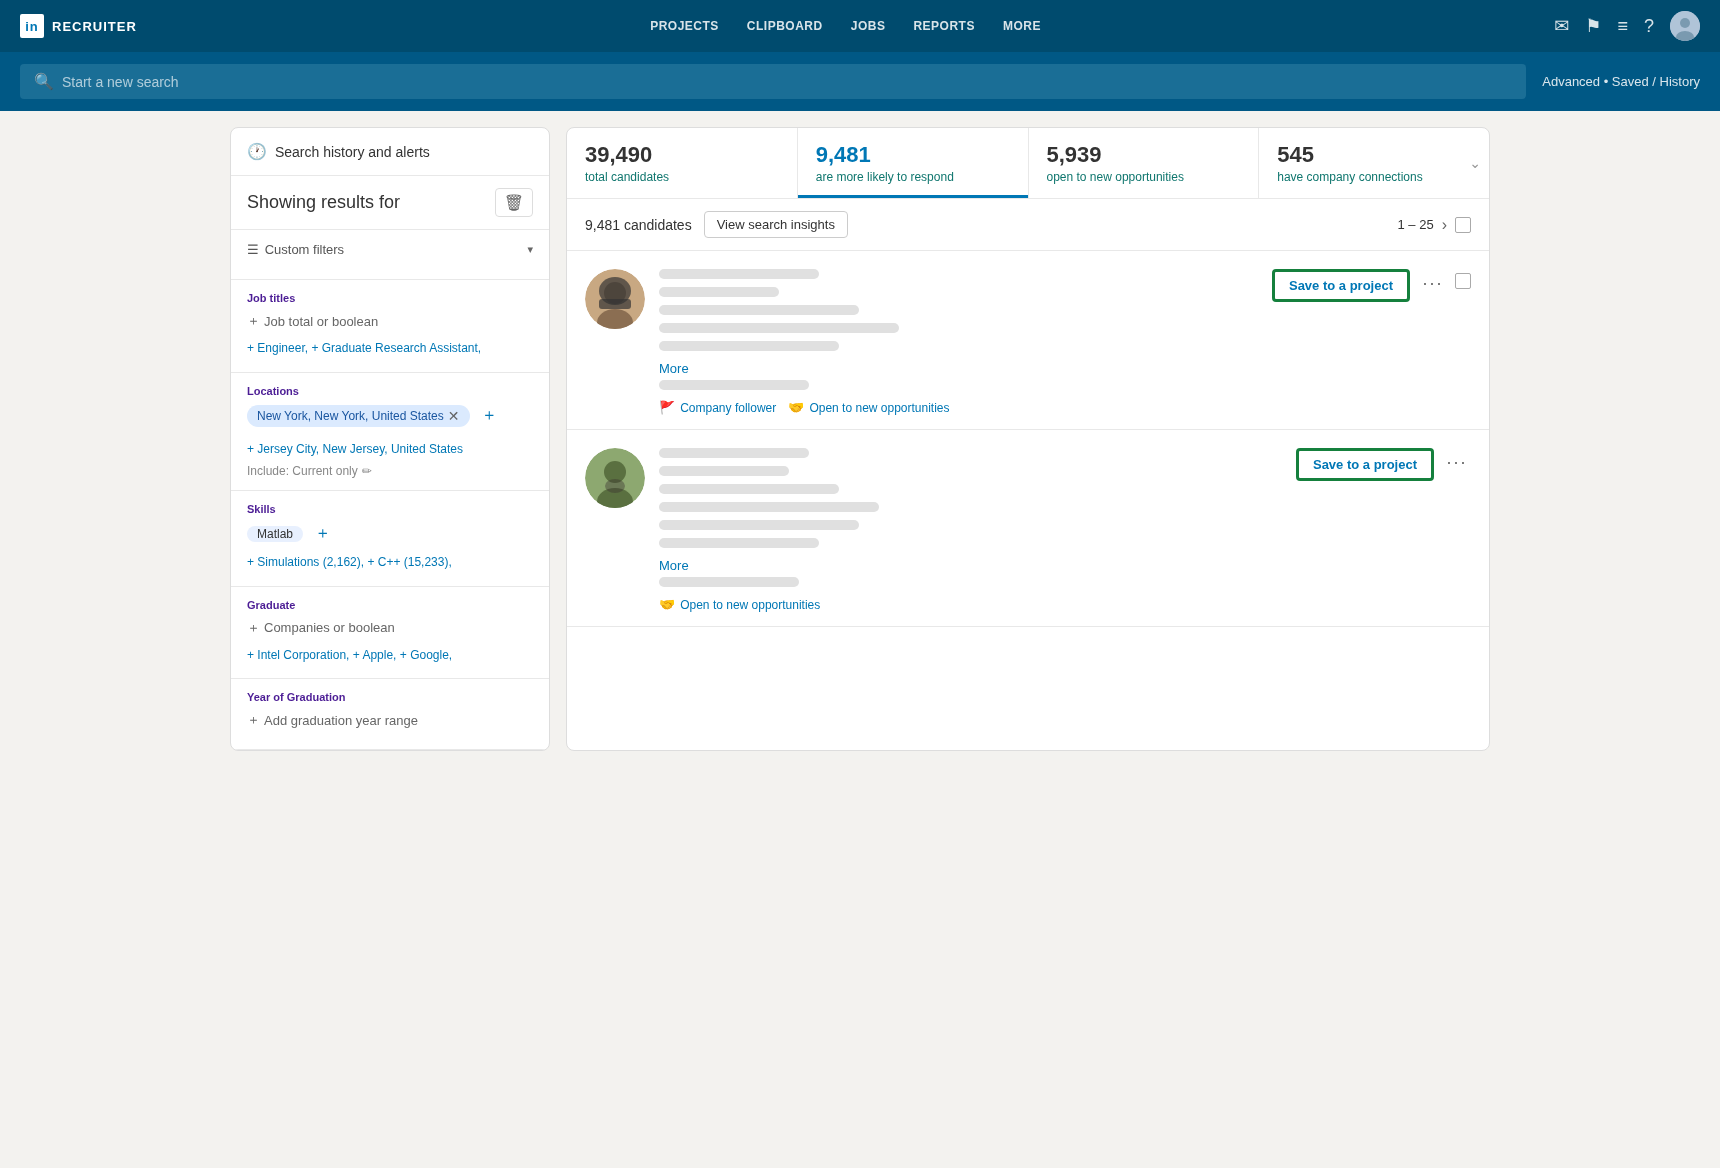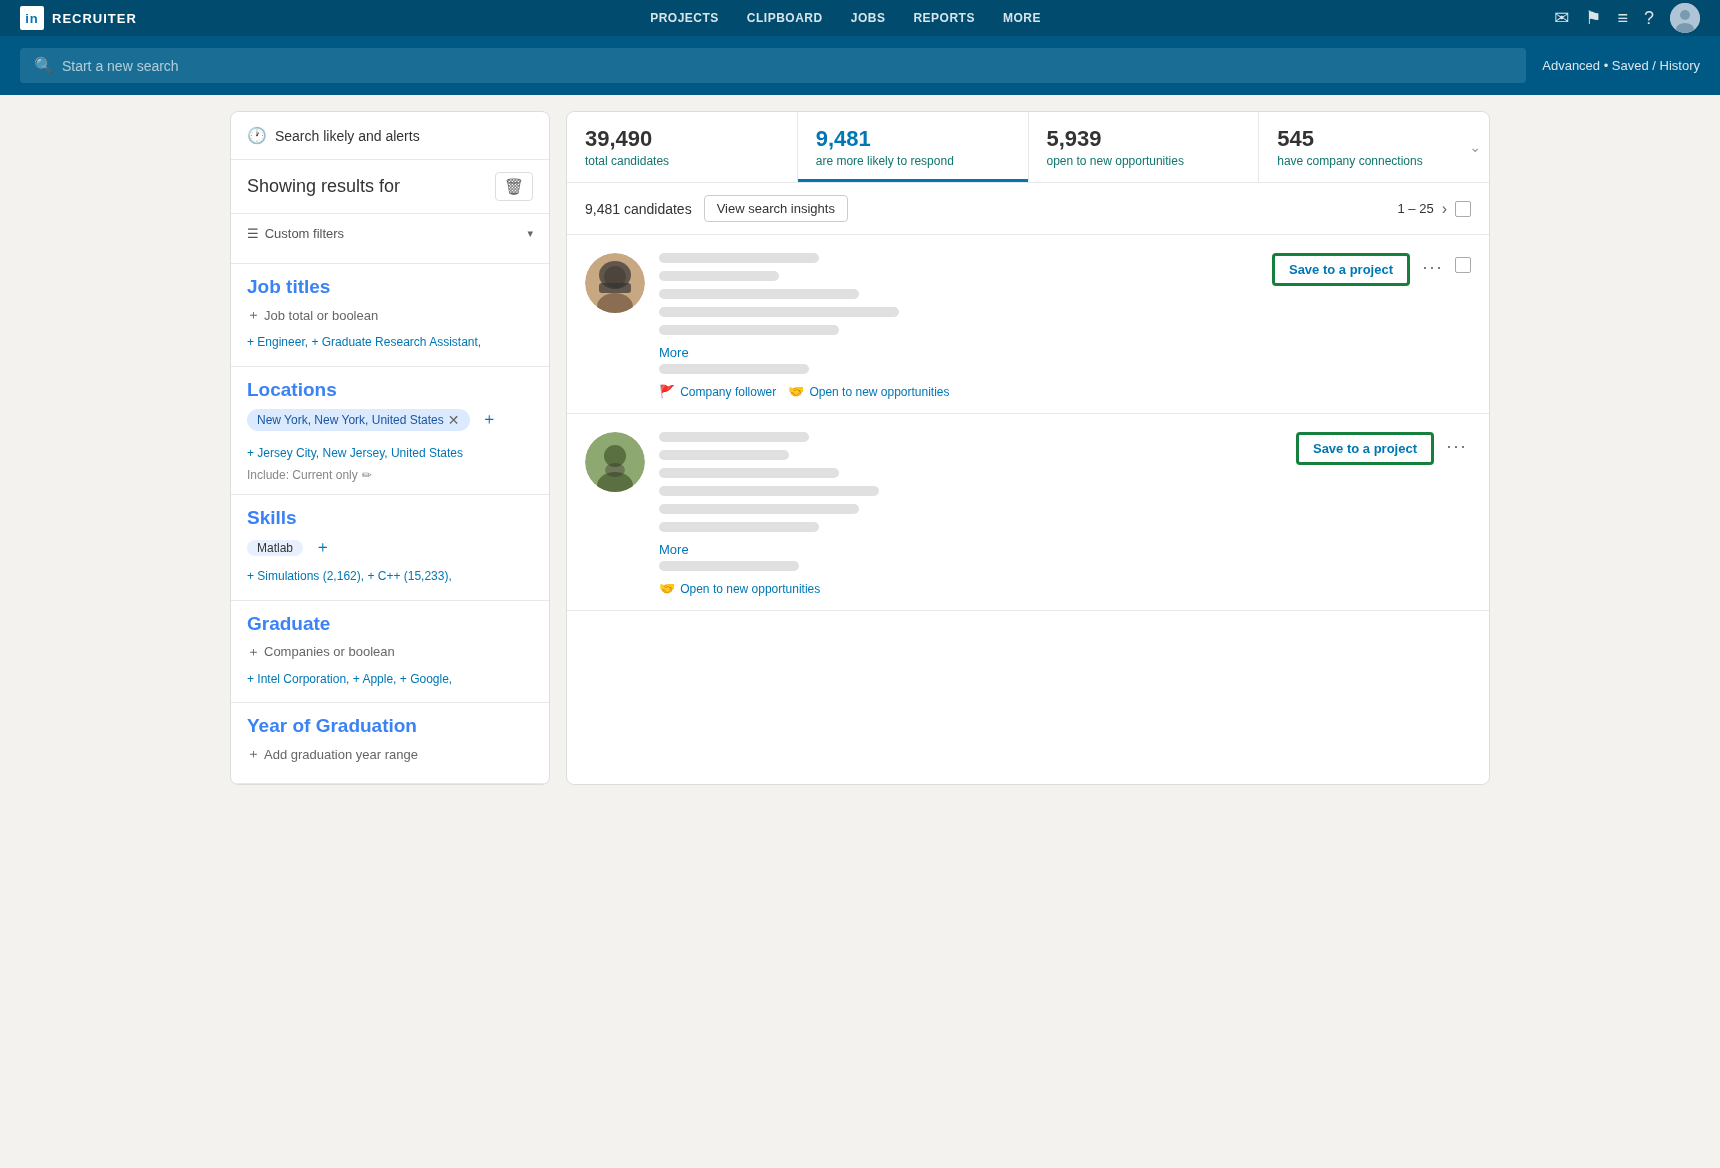--- a/index.html
+++ b/index.html
@@ -4,21 +4,21 @@
   <style>
     * { box-sizing: border-box; margin: 0; padding: 0; }
     body { font-family: -apple-system, BlinkMacSystemFont, 'Segoe UI', Arial, sans-serif; background: #f3f2ef; }
 
     
     .top-nav {
       background: #004b6e;
       display: flex;
       align-items: center;
       padding: 0 20px;
-      height: 36px;
+      height: 52px;
     }
     .nav-logo {
       display: flex;
       align-items: center;
       gap: 8px;
       color: white;
       font-weight: 700;
       font-size: 13px;
       letter-spacing: 1px;
     }
@@ -167,23 +167,23 @@
     }
     .sidebar-filter-label {
       display: flex;
       align-items: center;
       gap: 6px;
       font-size: 13px;
       color: #555;
     }
     .filter-chevron { font-size: 11px; color: #666; }
     .section-title {
-      font-size: 19px;
+      font-size: 11px;
       font-weight: 600;
-      color: #3b82f6;
+      color: #4c1d95;
       margin-bottom: 8px;
     }
     .add-field {
       display: flex;
       align-items: center;
       gap: 4px;
       color: #666;
       font-size: 13px;
       margin-bottom: 8px;
       cursor: pointer;
@@ -445,21 +445,21 @@
     <input type="text" placeholder="Start a new search" style="">
   </div>
   <span class="search-advanced">Advanced • Saved / History</span>
 </div>
 
 <div class="main-container">
 
   <aside class="sidebar">
     <div class="sidebar-header">
       <span class="sidebar-header-icon">🕐</span>
-      <span>Search likely and alerts</span>
+      <span>Search history and alerts</span>
     </div>
     <div class="sidebar-results-row">
       <span class="sidebar-results-label">Showing results for</span>
       <span class="trash-icon">🗑</span>
     </div>
     <div class="sidebar-section">
       <div class="sidebar-filter-row">
         <span class="sidebar-filter-label">
           <span>☰</span>
           <span>Custom filters</span>

